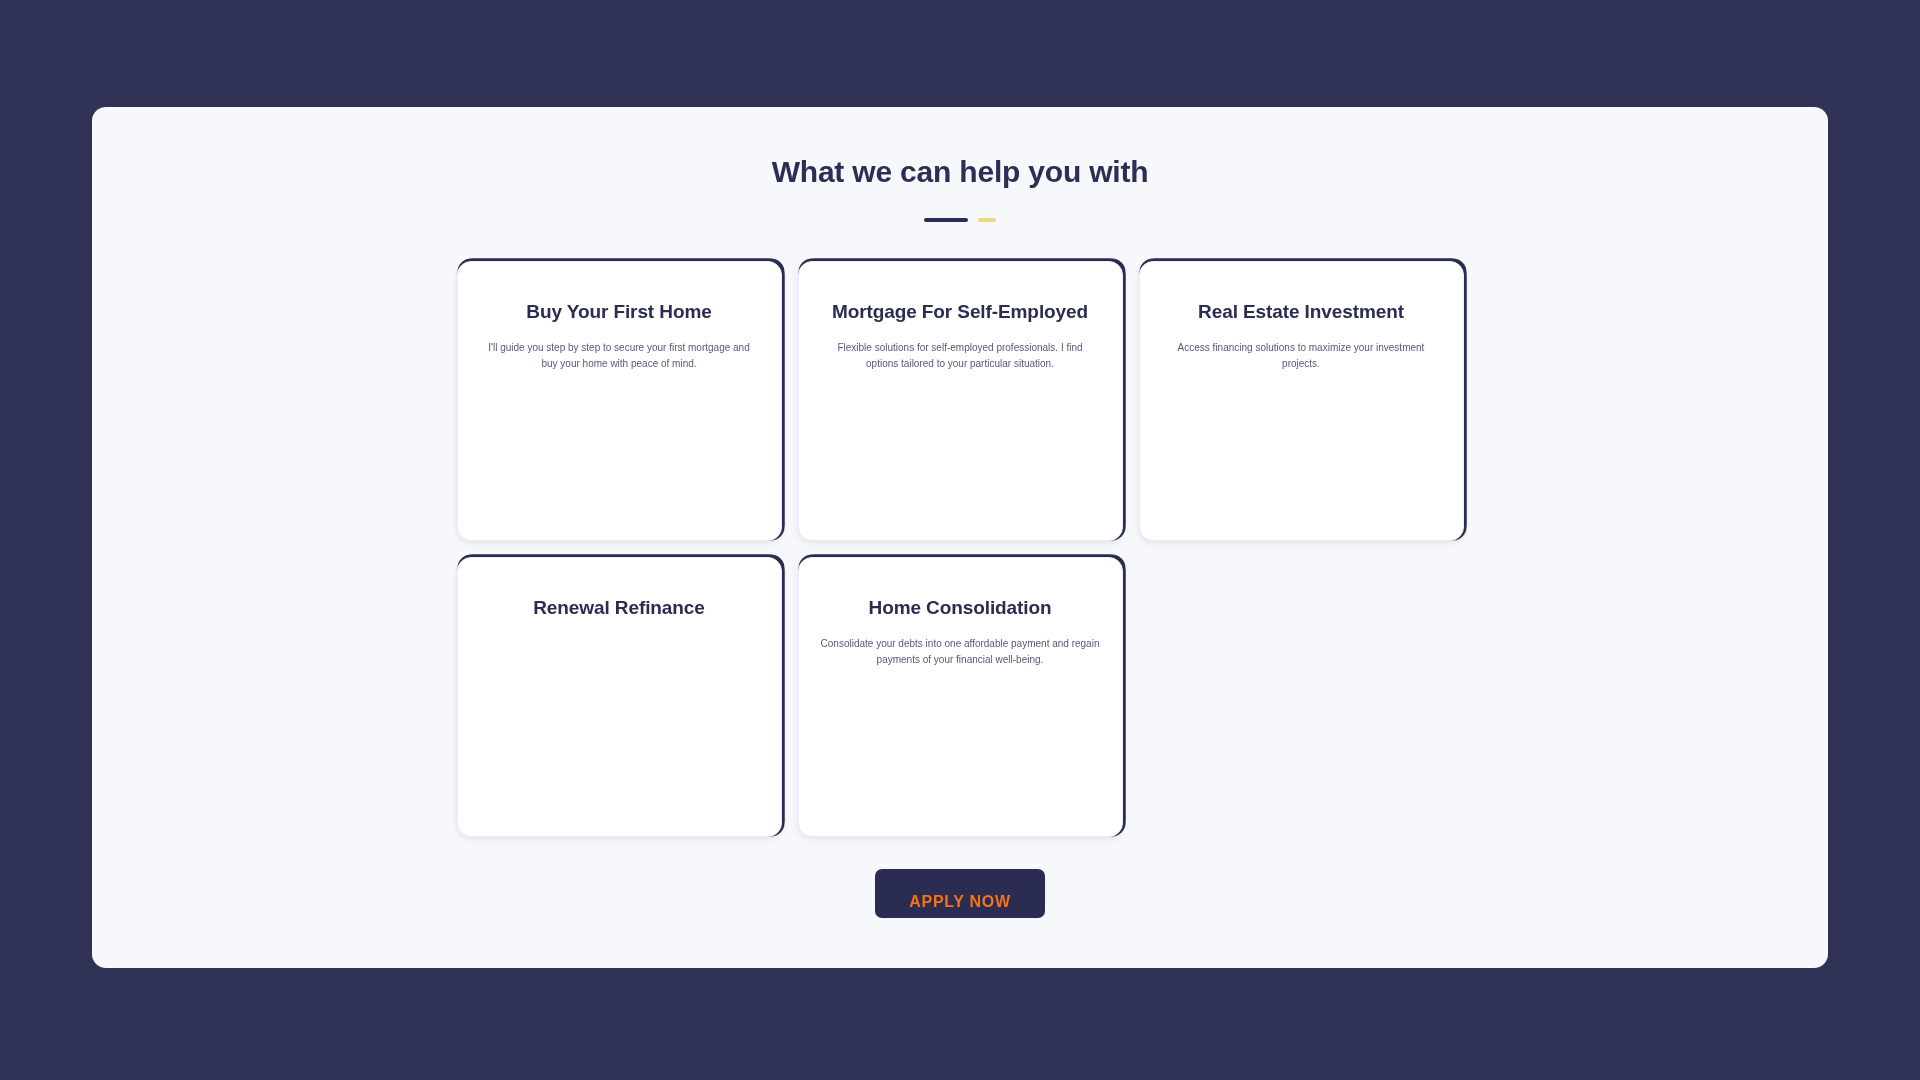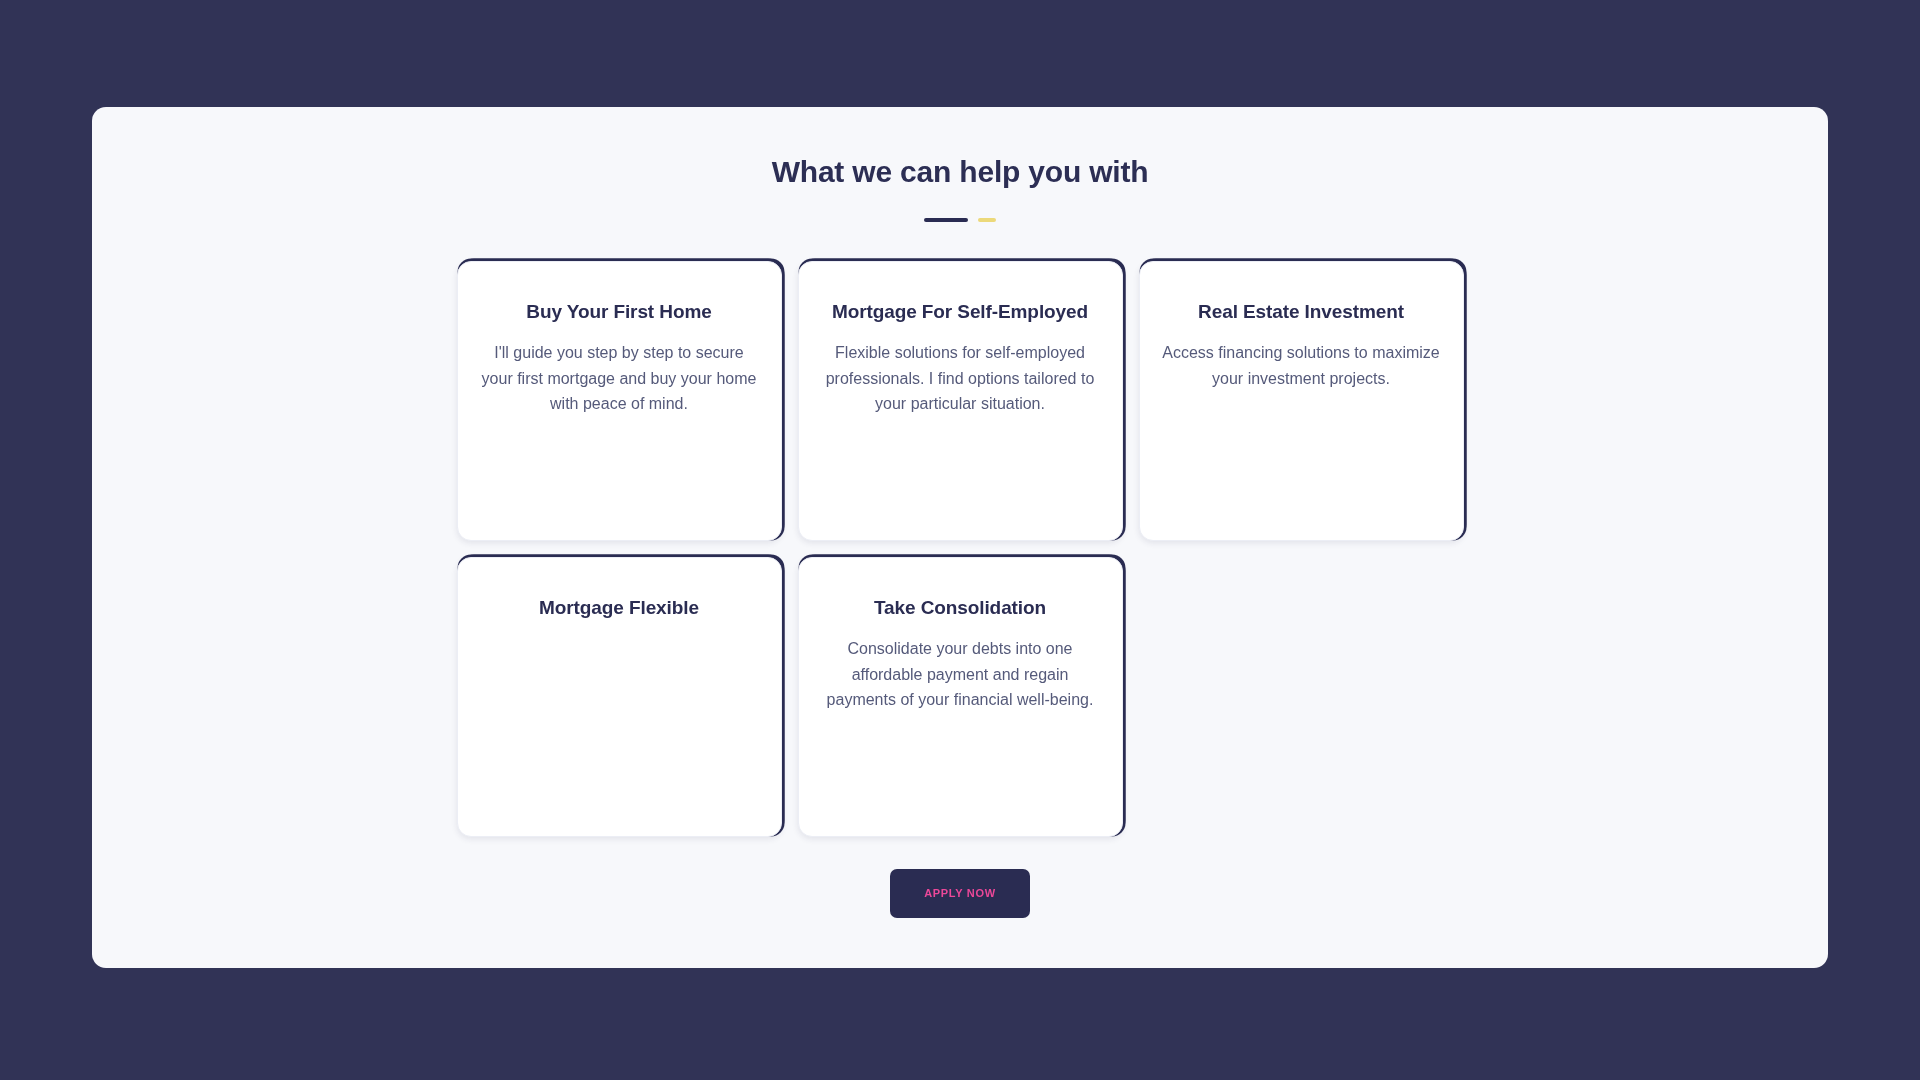--- a/index.html
+++ b/index.html
@@ -96,42 +96,42 @@
     margin: 0;
     font-size: 19px;
     font-weight: 700;
     color: #2a2c52;
     line-height: 1.28;
     letter-spacing: -0.1px;
   }
 
   .card-desc {
     margin: 16px 0 0 0;
-    font-size: 16px;
+    font-size: 10px;
     line-height: 1.58;
     color: #555a7a;
     font-weight: 400;
   }
 
   
   .cta-wrap {
     display: flex;
     justify-content: center;
     margin-top: 32px;
   }
   .cta-button {
     background: #2a2c52;
-    color: #ec4899;
+    color: #f97316;
     border: none;
     border-radius: 7px;
     font-family: "Liberation Sans", sans-serif;
-    font-size: 11px;
+    font-size: 16px;
     font-weight: 700;
     letter-spacing: 0.7px;
-    padding: 0 34px;
+    padding: 8px 34px;
     height: 49px;
     line-height: 49px;
     cursor: pointer;
     text-transform: uppercase;
   }
 </style>
 </head>
 <body>
 
 <div class="page">
@@ -156,25 +156,25 @@
         <h2 class="card-title">Mortgage For Self-Employed</h2>
         <p class="card-desc">Flexible solutions for self-employed professionals. I find options tailored to your particular situation.</p>
       </div>
 
       <div class="card">
         <h2 class="card-title">Real Estate Investment</h2>
         <p class="card-desc">Access financing solutions to maximize your investment projects.</p>
       </div>
 
       <div class="card">
-        <h2 class="card-title">Mortgage Flexible</h2>
+        <h2 class="card-title">Renewal Refinance</h2>
       </div>
 
       <div class="card">
-        <h2 class="card-title">Take Consolidation</h2>
+        <h2 class="card-title">Home Consolidation</h2>
         <p class="card-desc">Consolidate your debts into one affordable payment and regain payments of your financial well-being.</p>
       </div>
 
 
     </div>
 
     <div class="cta-wrap">
       <button class="cta-button">APPLY NOW</button>
     </div>
 

